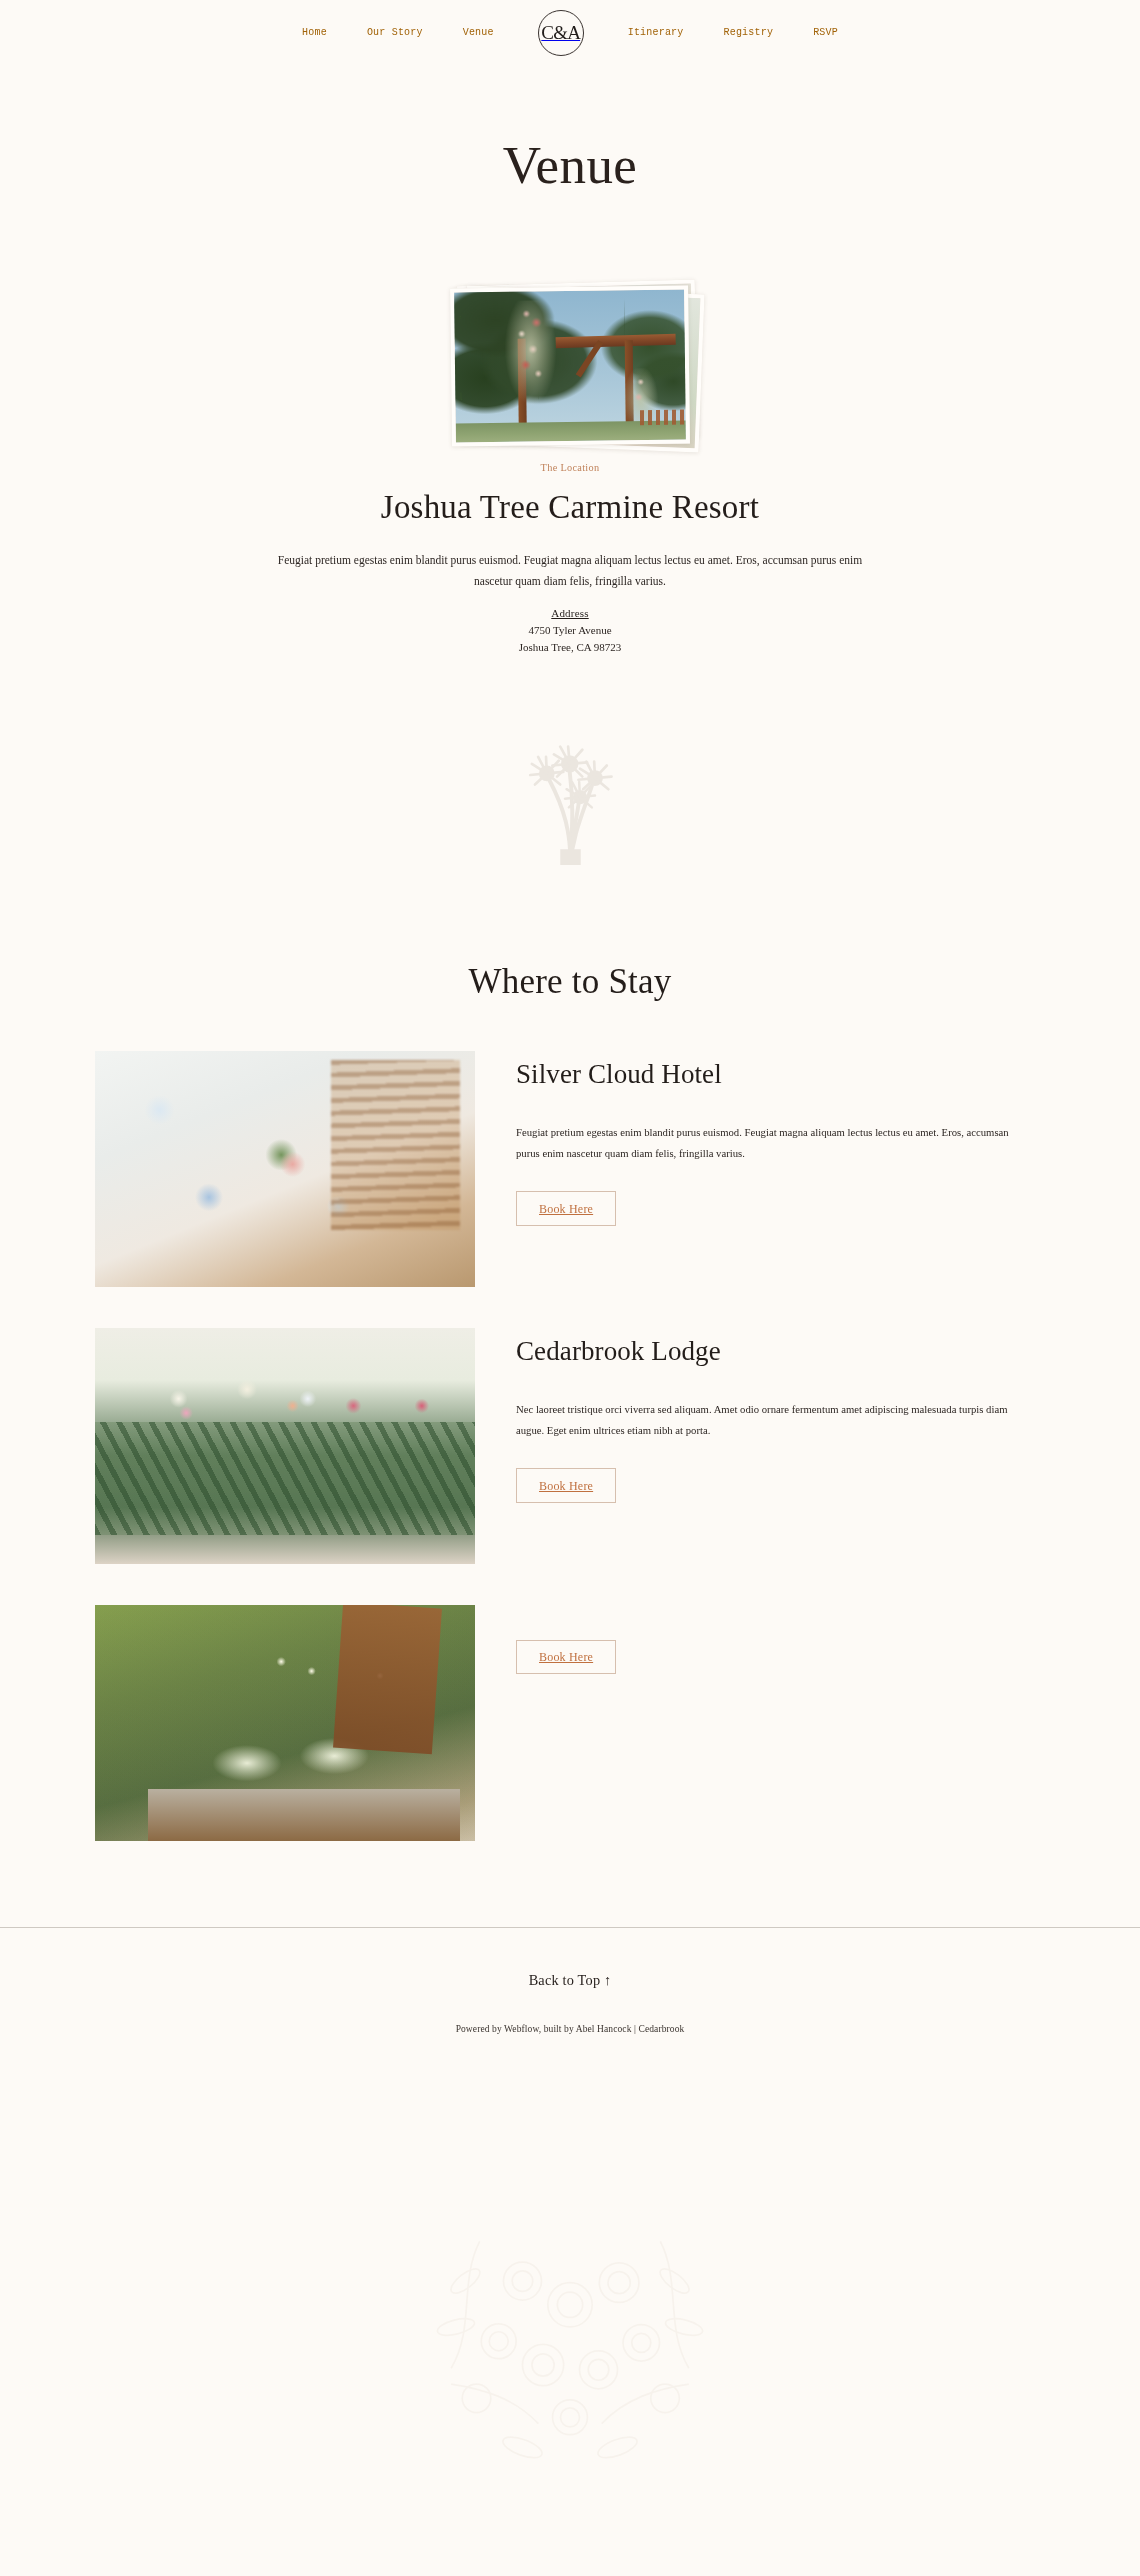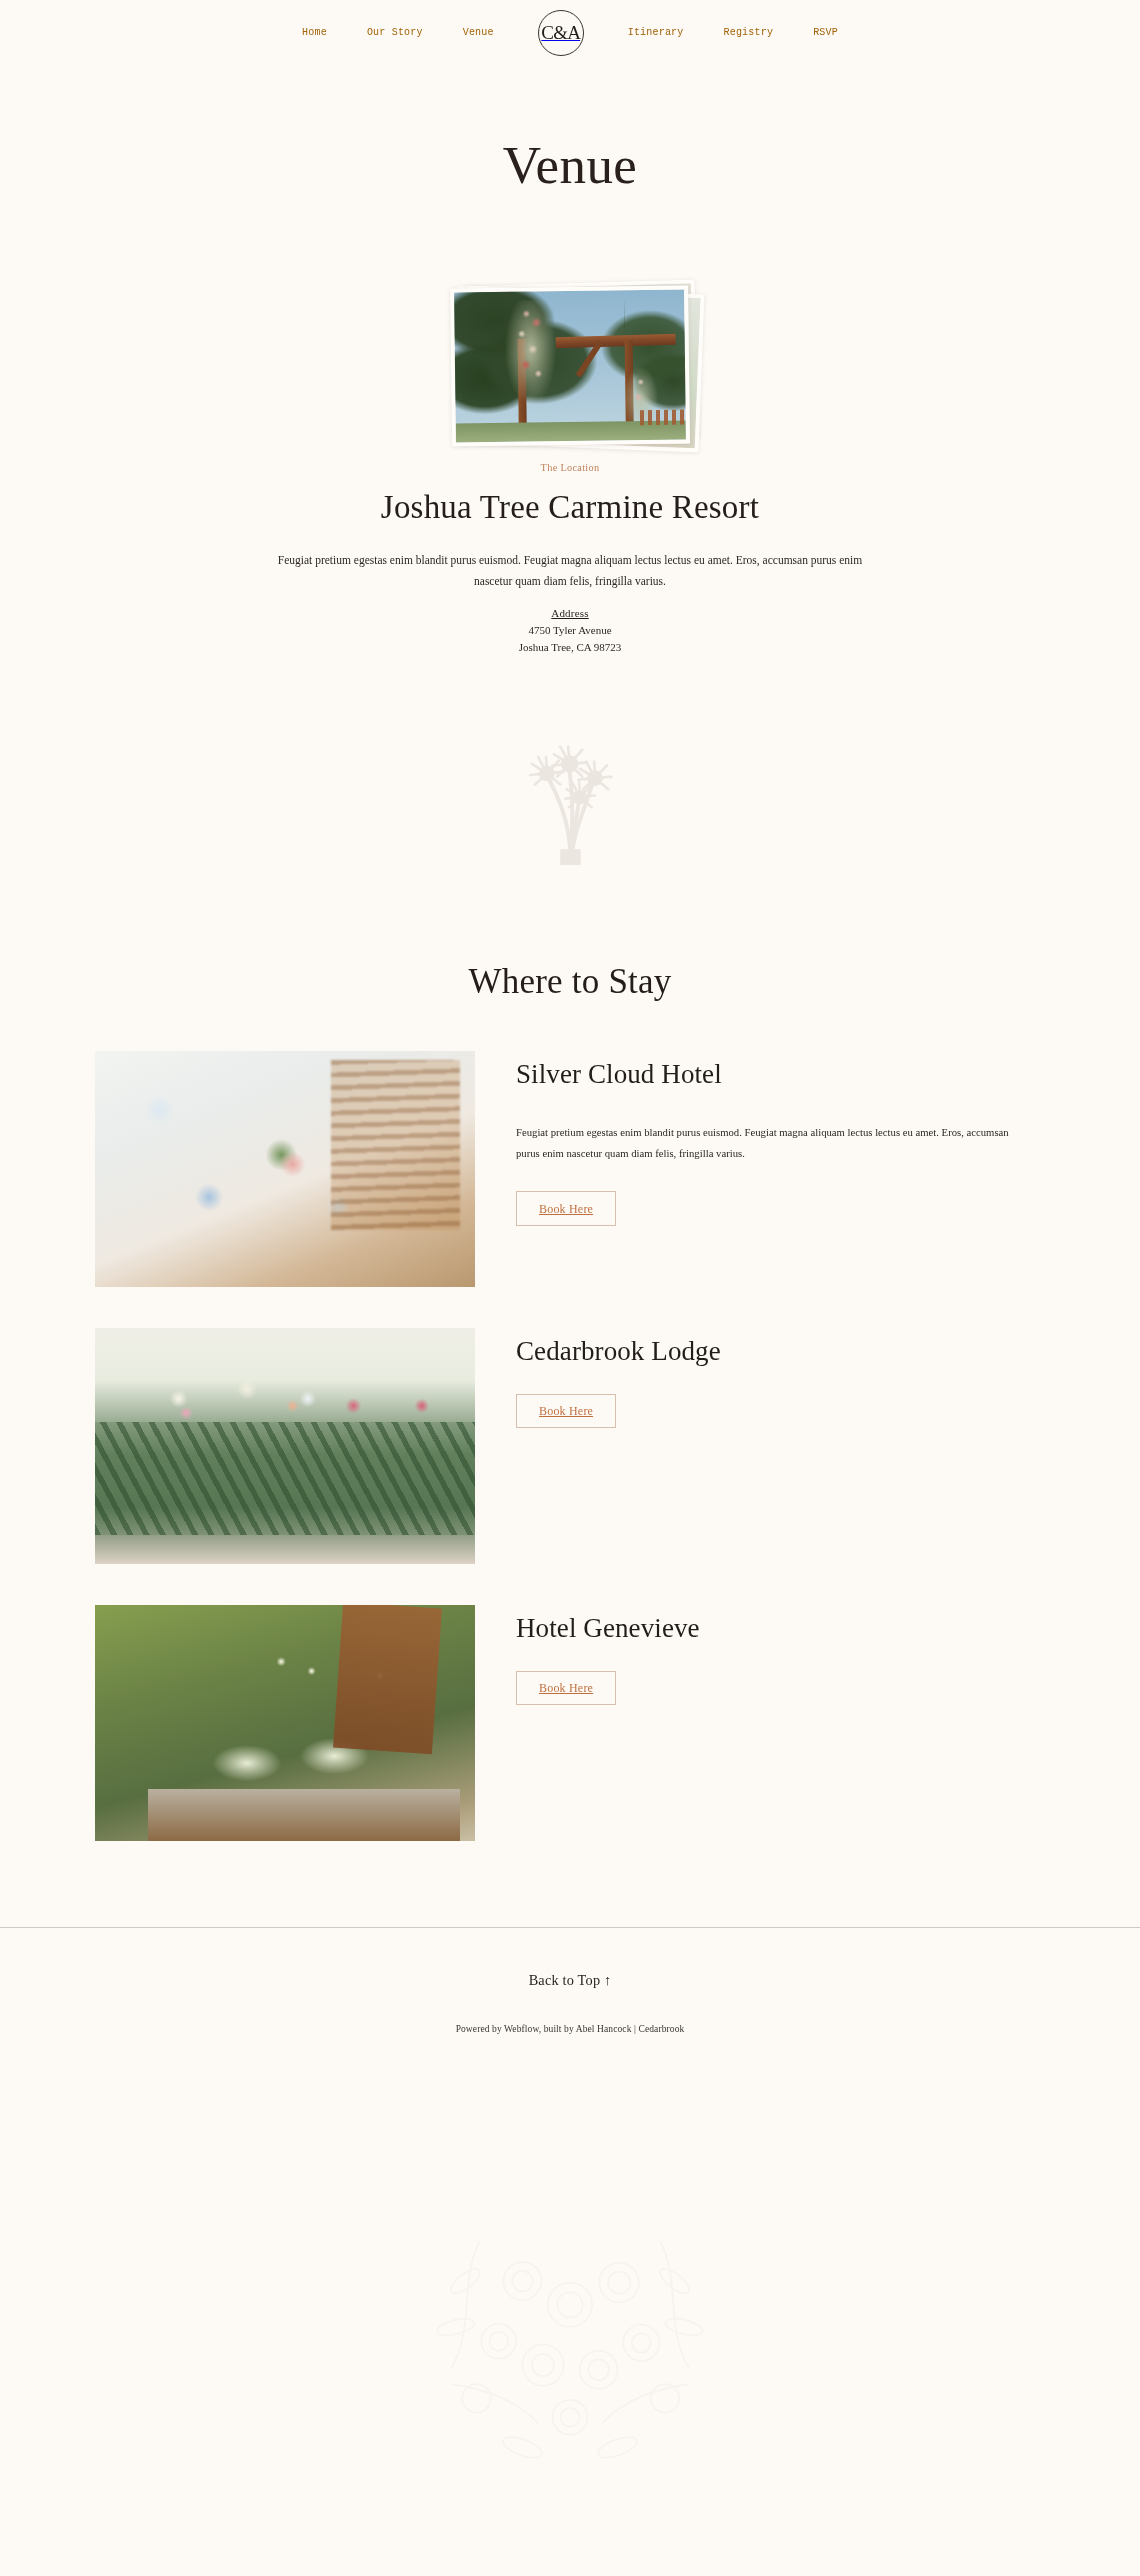--- a/index.html
+++ b/index.html
@@ -510,30 +510,30 @@
       <a class="book-btn" href="#">Book Here</a>
     </div>
   </div>
 
   <div class="stay-row">
     <div class="stay-img">
       <div class="img-bouquets"></div>
     </div>
     <div class="stay-body">
       <h3 class="hotel-name">Cedarbrook Lodge</h3>
+      <p class="hotel-desc">Nec laoreet tristique orci viverra sed aliquam. Amet odio ornare fermentum amet adipiscing malesuada turpis diam augue. Eget enim ultrices etiam nibh at porta.</p>
       <a class="book-btn" href="#">Book Here</a>
     </div>
   </div>
 
   <div class="stay-row">
     <div class="stay-img">
       <div class="img-champagne"></div>
     </div>
     <div class="stay-body">
-      <h3 class="hotel-name">Hotel Genevieve</h3>
       <a class="book-btn" href="#">Book Here</a>
     </div>
   </div>
 
 </div>
 
 <div class="watermark">
   <svg viewBox="0 0 420 380" width="333" height="301" aria-hidden="true">
     <g fill="none" stroke="#ece5dc" stroke-width="2.2">
       <circle cx="210" cy="150" r="28"></circle>

